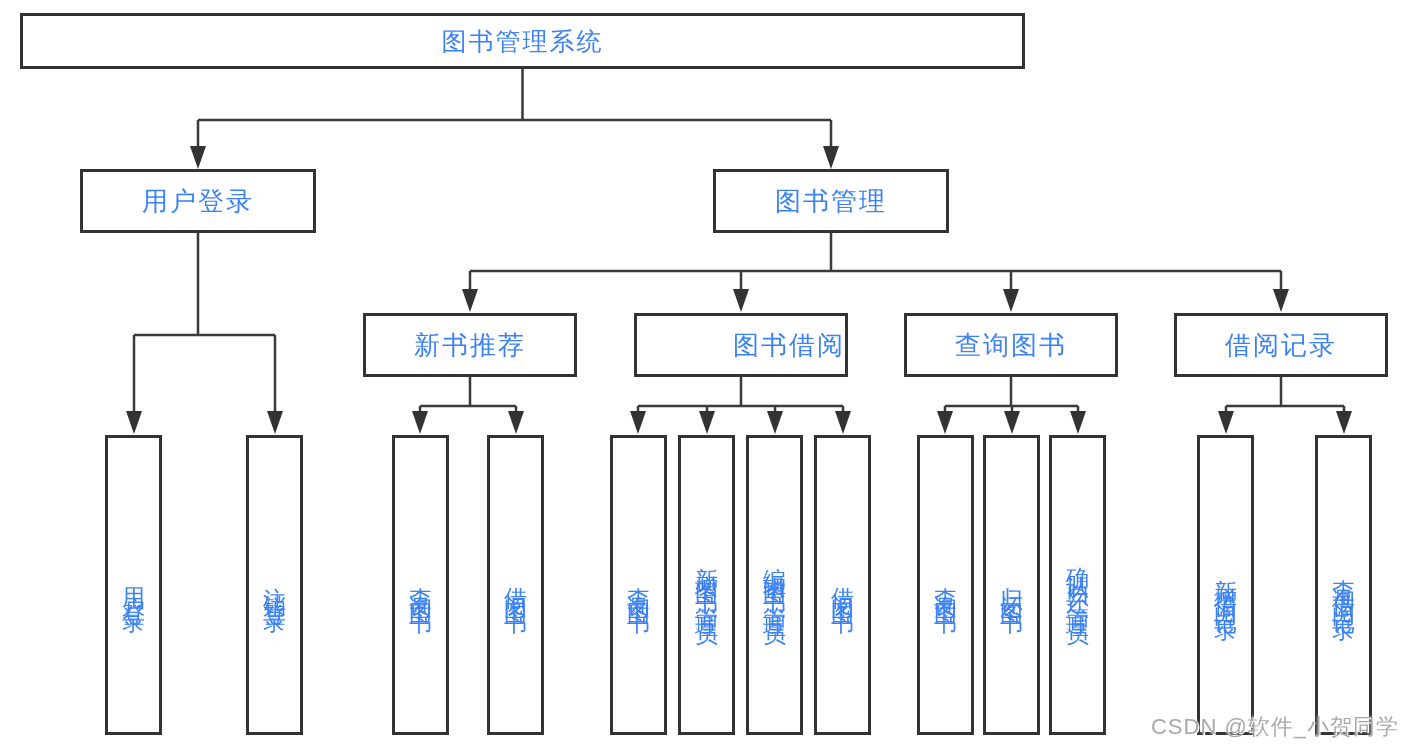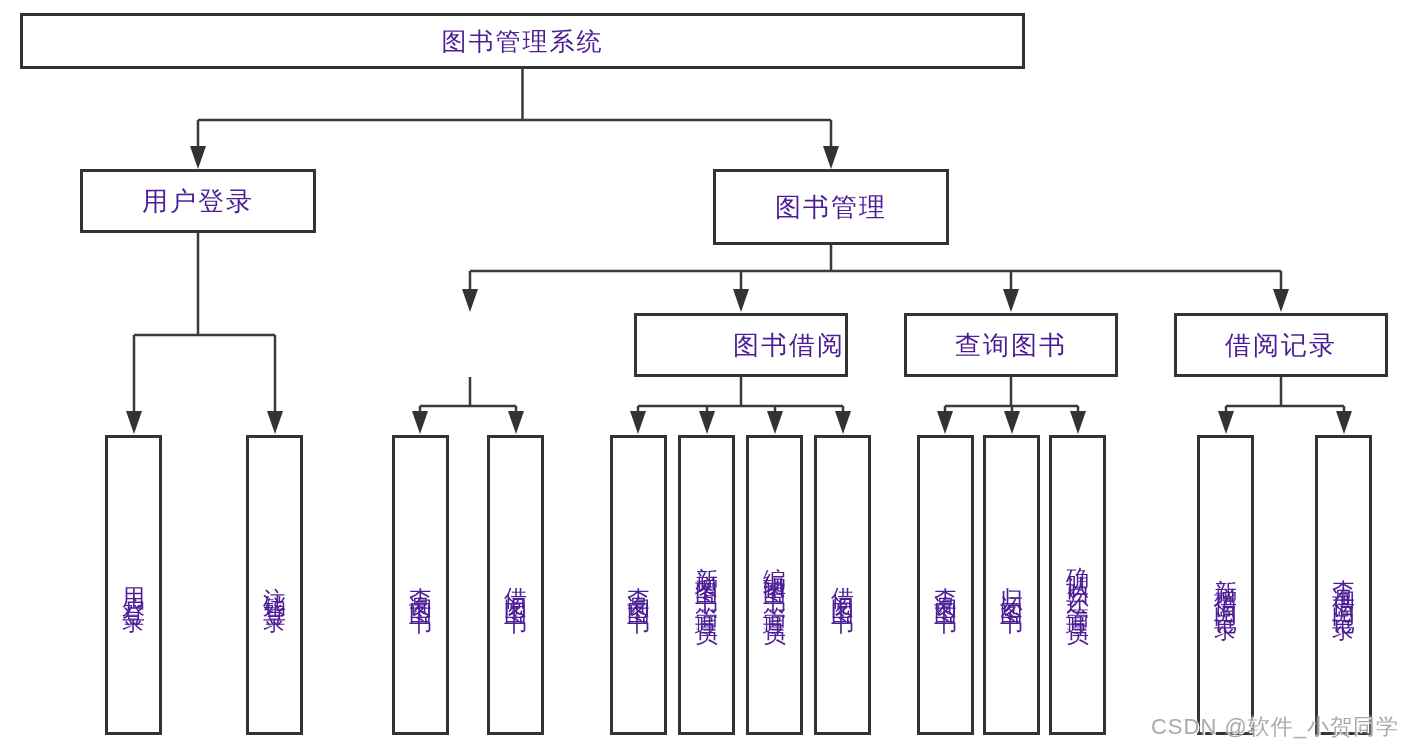--- a/index.html
+++ b/index.html
@@ -23,21 +23,21 @@
   }
   .node {
     position: absolute;
     box-sizing: border-box;
     background: #ffffff;
     border: 3px solid #333333;
     display: flex;
     align-items: center;
     justify-content: center;
     z-index: 1;
-    color: #4c1d95;
+    color: #3b82f6;
   }
   .node.h-node {
     font-size: 26px;
     letter-spacing: 2px;
   }
   .node.root-node {
     font-size: 25px;
     letter-spacing: 2px;
   }
   .node.leaf-node {
@@ -116,24 +116,27 @@
     </g>
   </svg>
 
   <div class="node root-node" style="left:20px; top:13px; width:1005px; height:56px;">
     <span>图书管理系统</span>
   </div>
 
   <div class="node h-node" style="left:80px; top:169px; width:236px; height:64px;">
     <span>用户登录</span>
   </div>
-  <div class="node h-node" style="left:713px; top:169px; width:236px; height:76px;">
+  <div class="node h-node" style="left:713px; top:169px; width:236px; height:64px;">
     <span>图书管理</span>
   </div>
 
+  <div class="node h-node" style="left:363px; top:313px; width:214px; height:64px;">
+    <span>新书推荐</span>
+  </div>
   <div class="node h-node" style="left:634px; top:313px; width:214px; height:64px;justify-content:flex-end;">
     <span>图书借阅</span>
   </div>
   <div class="node h-node" style="left:904px; top:313px; width:214px; height:64px;">
     <span>查询图书</span>
   </div>
   <div class="node h-node" style="left:1174px; top:313px; width:214px; height:64px;">
     <span>借阅记录</span>
   </div>
 

